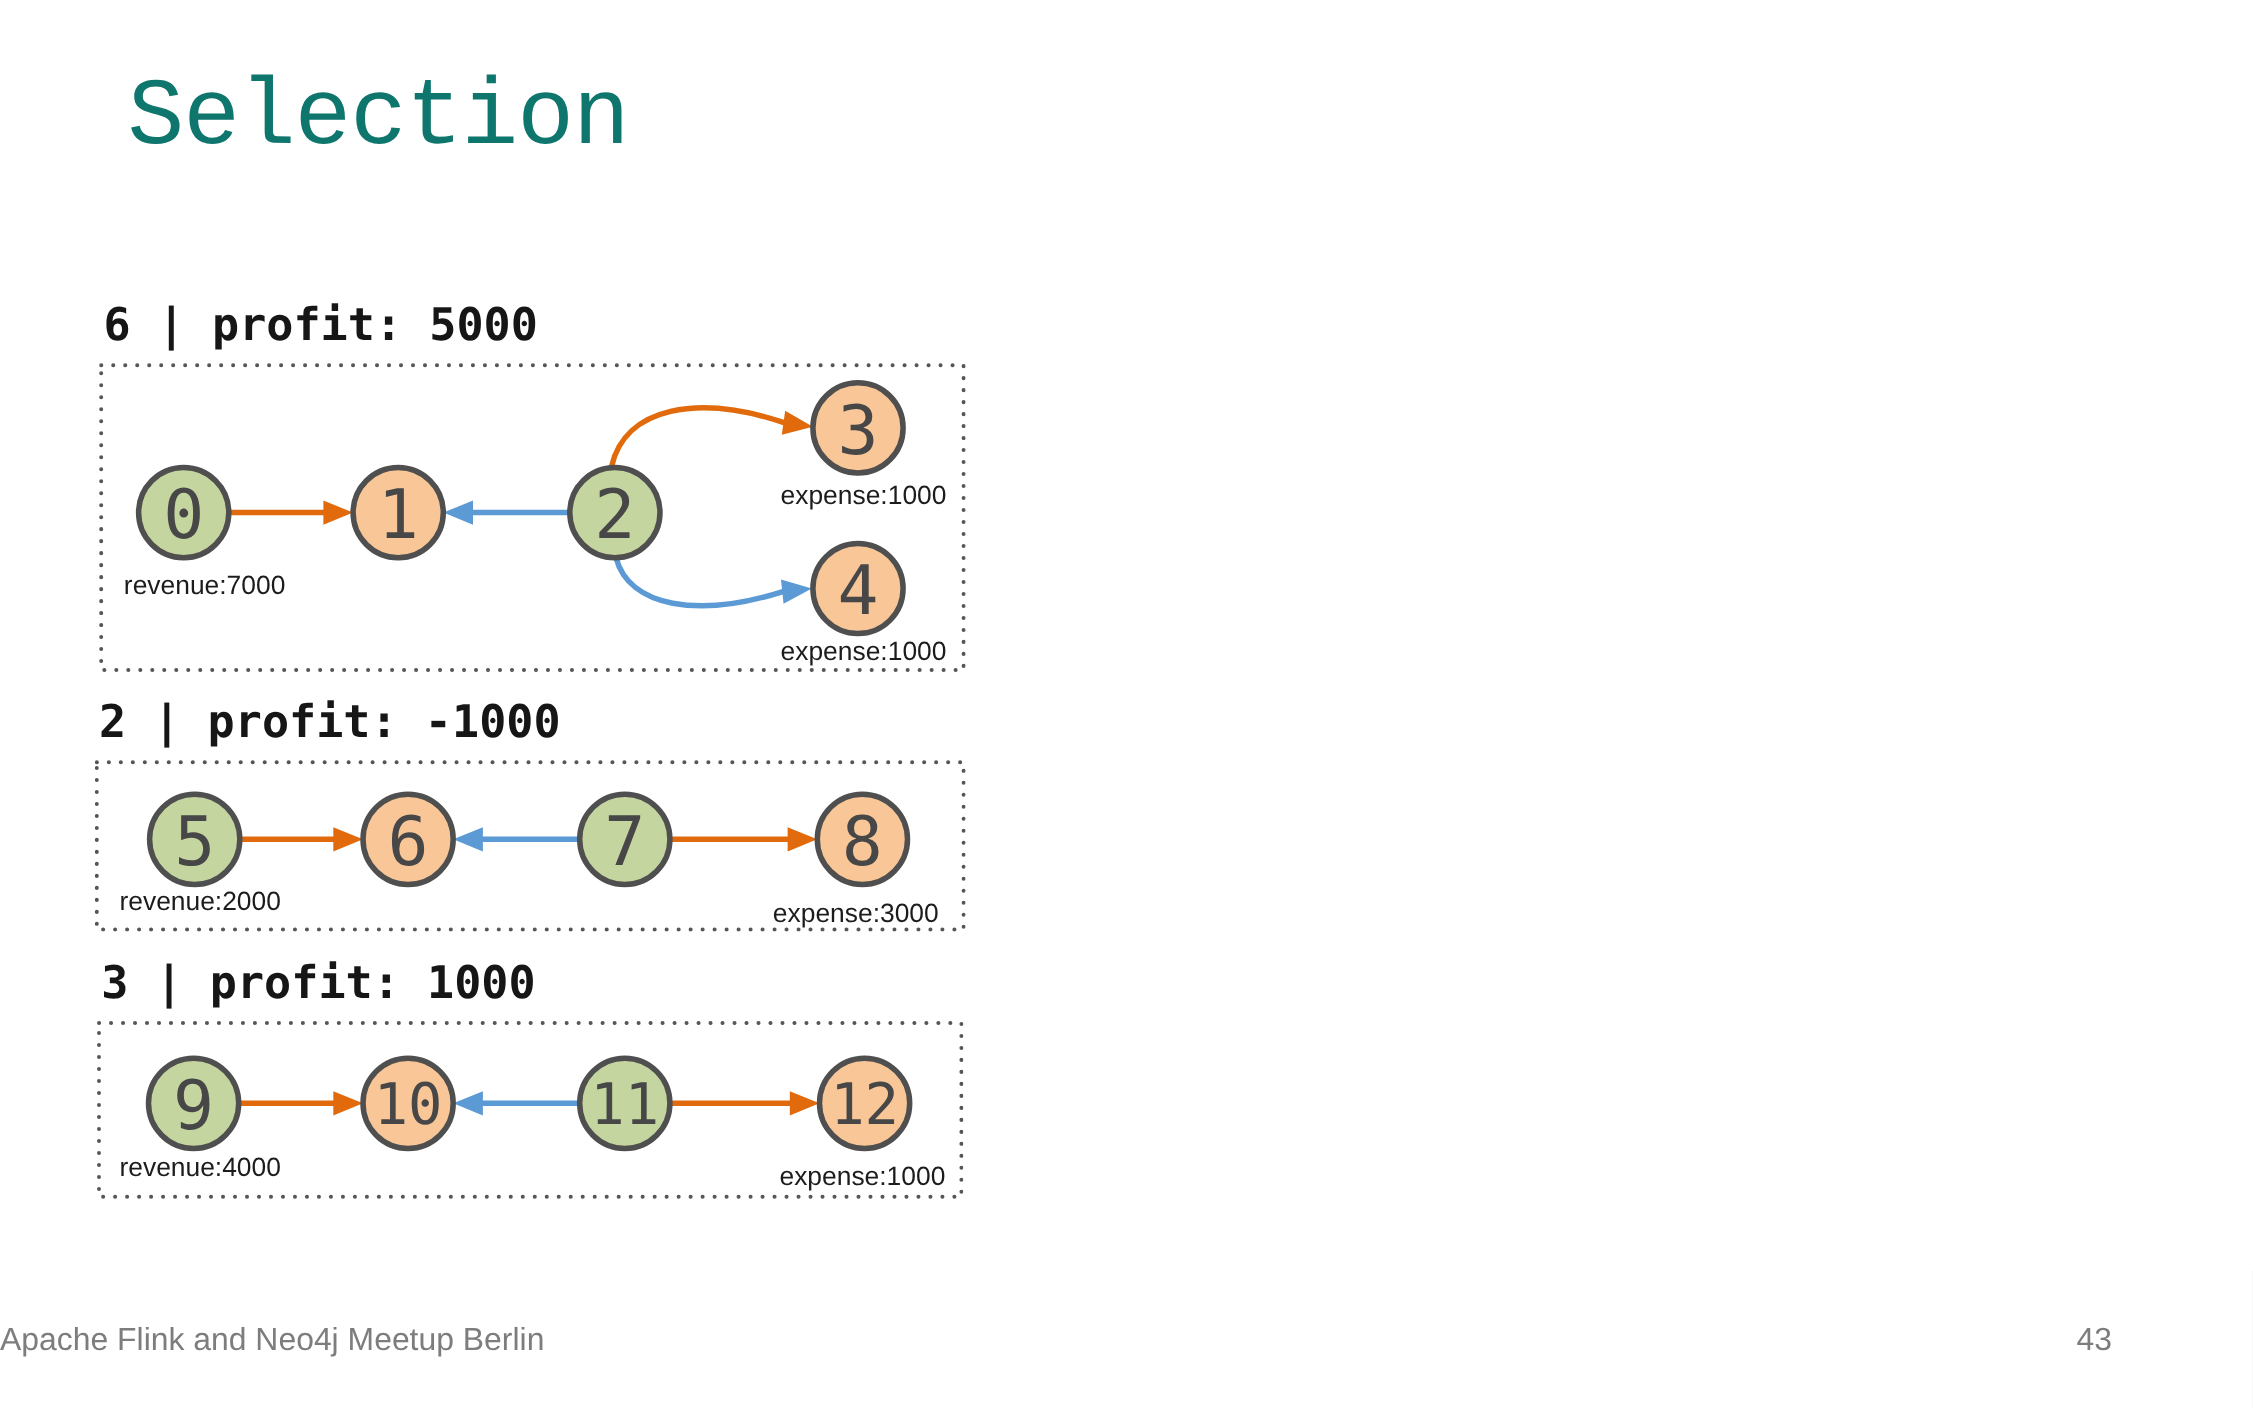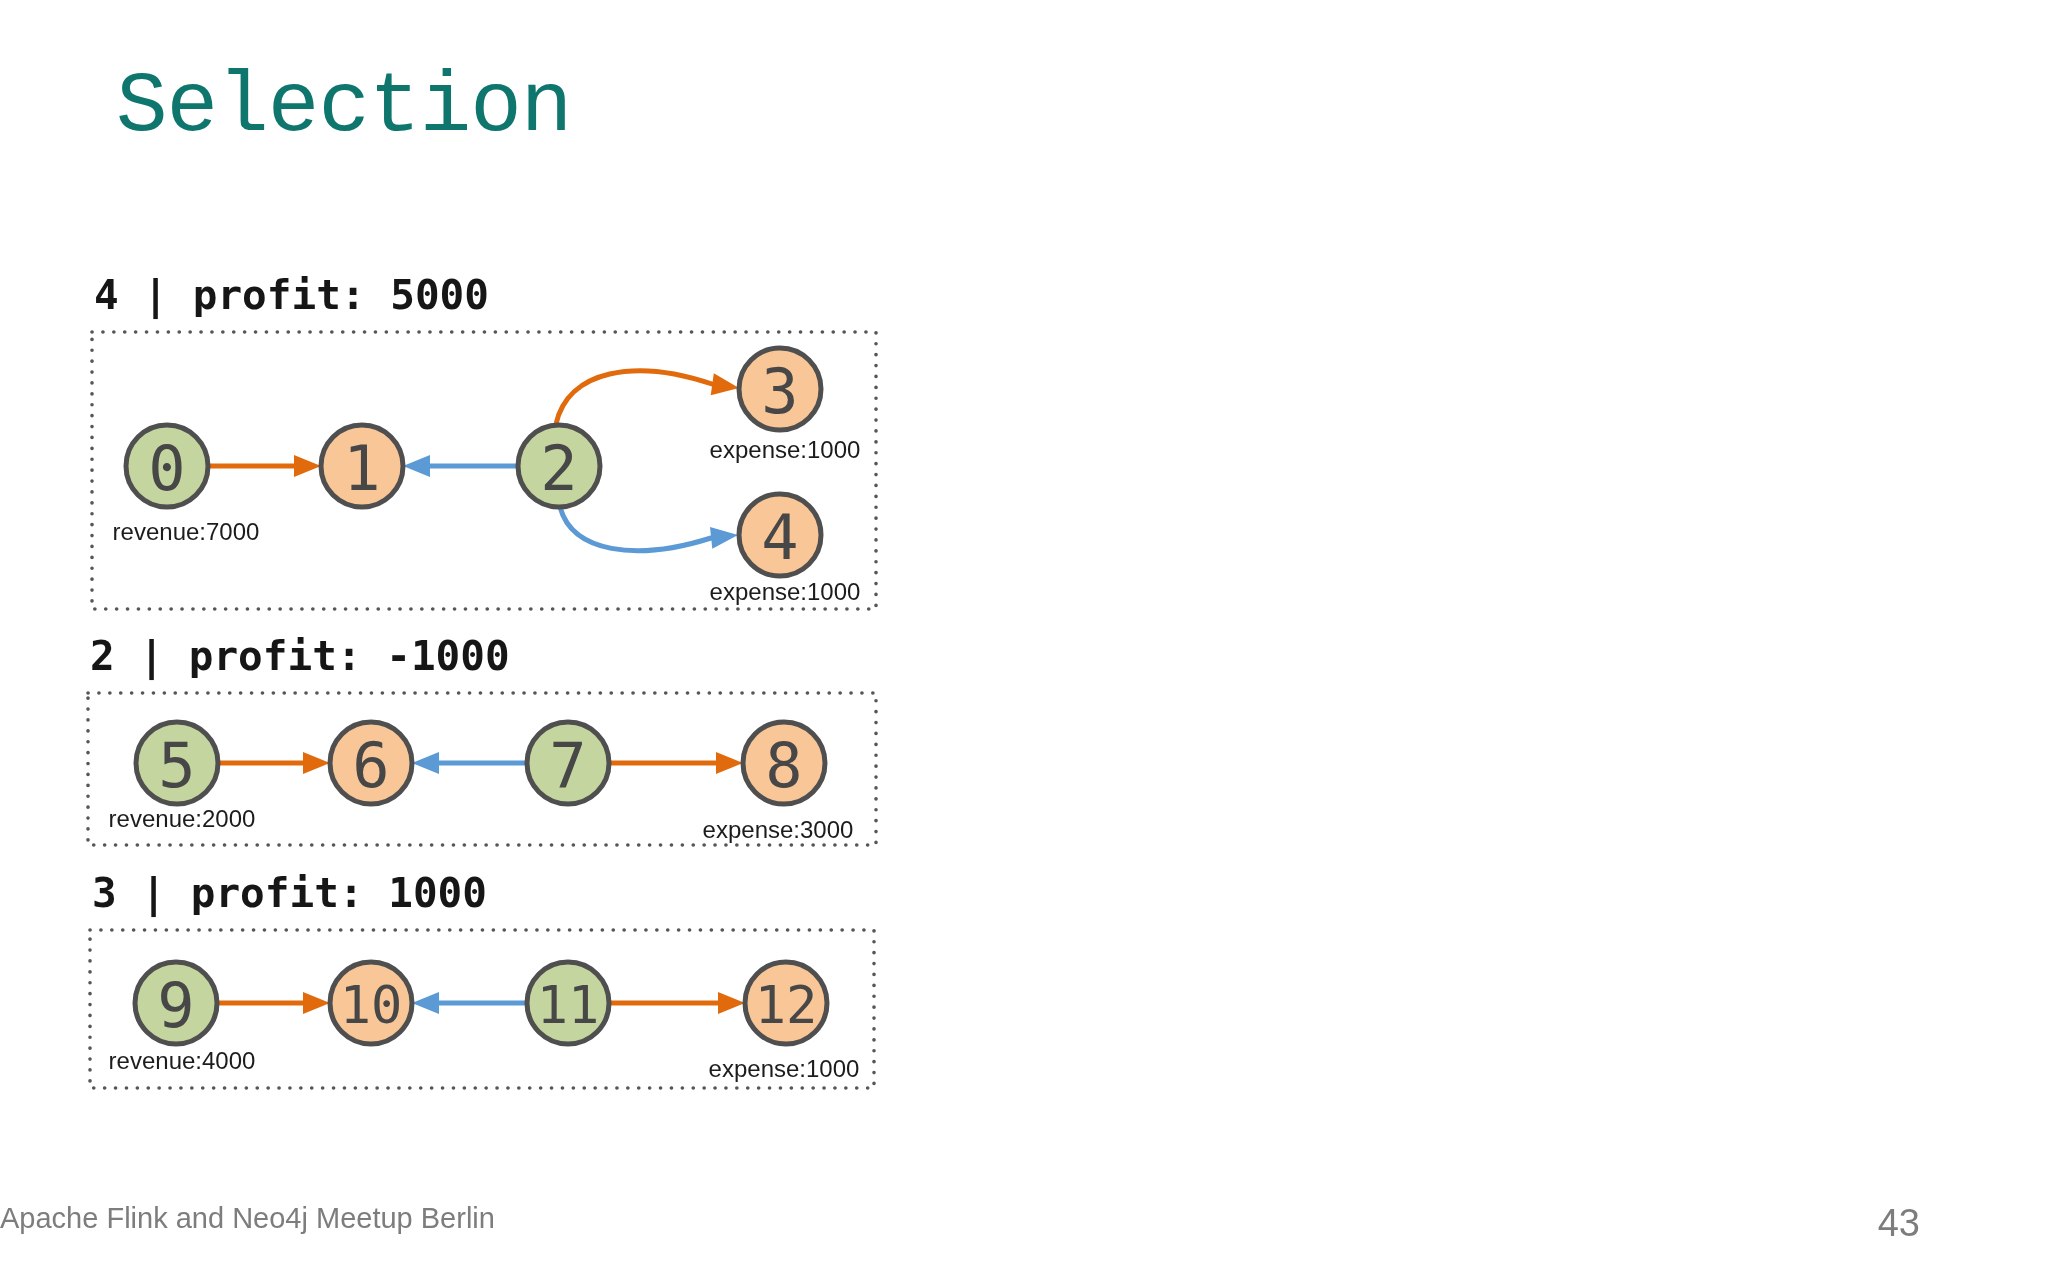--- a/index.html
+++ b/index.html
@@ -18,31 +18,31 @@
     font-family:"DejaVu Sans Mono",monospace;font-size:41px;font-weight:600;
     color:#161616;line-height:50px;white-space:pre;
   }
   .graph-svg{position:absolute;left:0;top:60px;display:block;}
   .footer{
     position:absolute;left:0;top:1202px;width:100%;
     font-size:29px;color:#7d7d7d;
   }
   .page-number{
     position:absolute;top:1202px;right:128px;
-    font-size:38px;color:#7d7d7d;
+    font-size:29px;color:#7d7d7d;
   }
 </style>
 </head>
 <body>
 
 <div class="slide">
   <h1 class="title">Selection</h1>
 
   <section class="graph-section" style="left: 90px; top: 270px; width: 788px; height: 341px;">
-    <div class="graph-header">4 | profit: 5000</div>
+    <div class="graph-header">6 | profit: 5000</div>
     <svg class="graph-svg" xmlns="http://www.w3.org/2000/svg" width="788" height="281" viewBox="0 0 788 281">
         <rect x="2" y="2" width="784" height="277" fill="none" stroke="#565656" stroke-width="3.6" stroke-dasharray="0.1 10.8" stroke-linecap="round"></rect>
         <path d="M 118 136 L 205 136" fill="none" stroke="#e16b0c" stroke-width="5" stroke-linecap="round"></path>
         <path d="M 0 0 L -27 -11 L -27 11 Z" fill="#e16b0c" transform="translate(231,136) rotate(0)"></path>
         <path d="M 428 136 L 339 136" fill="none" stroke="#5b9ad5" stroke-width="5" stroke-linecap="round"></path>
         <path d="M 0 0 L -27 -11 L -27 11 Z" fill="#5b9ad5" transform="translate(313,136) rotate(180)"></path>
         <path d="M 466 94 C 478 40, 545 28, 622 54" fill="none" stroke="#e16b0c" stroke-width="5" stroke-linecap="round"></path>
         <path d="M 0 0 L -27 -11 L -27 11 Z" fill="#e16b0c" transform="translate(649,58) rotate(8)"></path>
         <path d="M 470 177 C 482 222, 545 232, 621 208" fill="none" stroke="#5b9ad5" stroke-width="5" stroke-linecap="round"></path>
         <path d="M 0 0 L -27 -11 L -27 11 Z" fill="#5b9ad5" transform="translate(648,205) rotate(-6)"></path>

